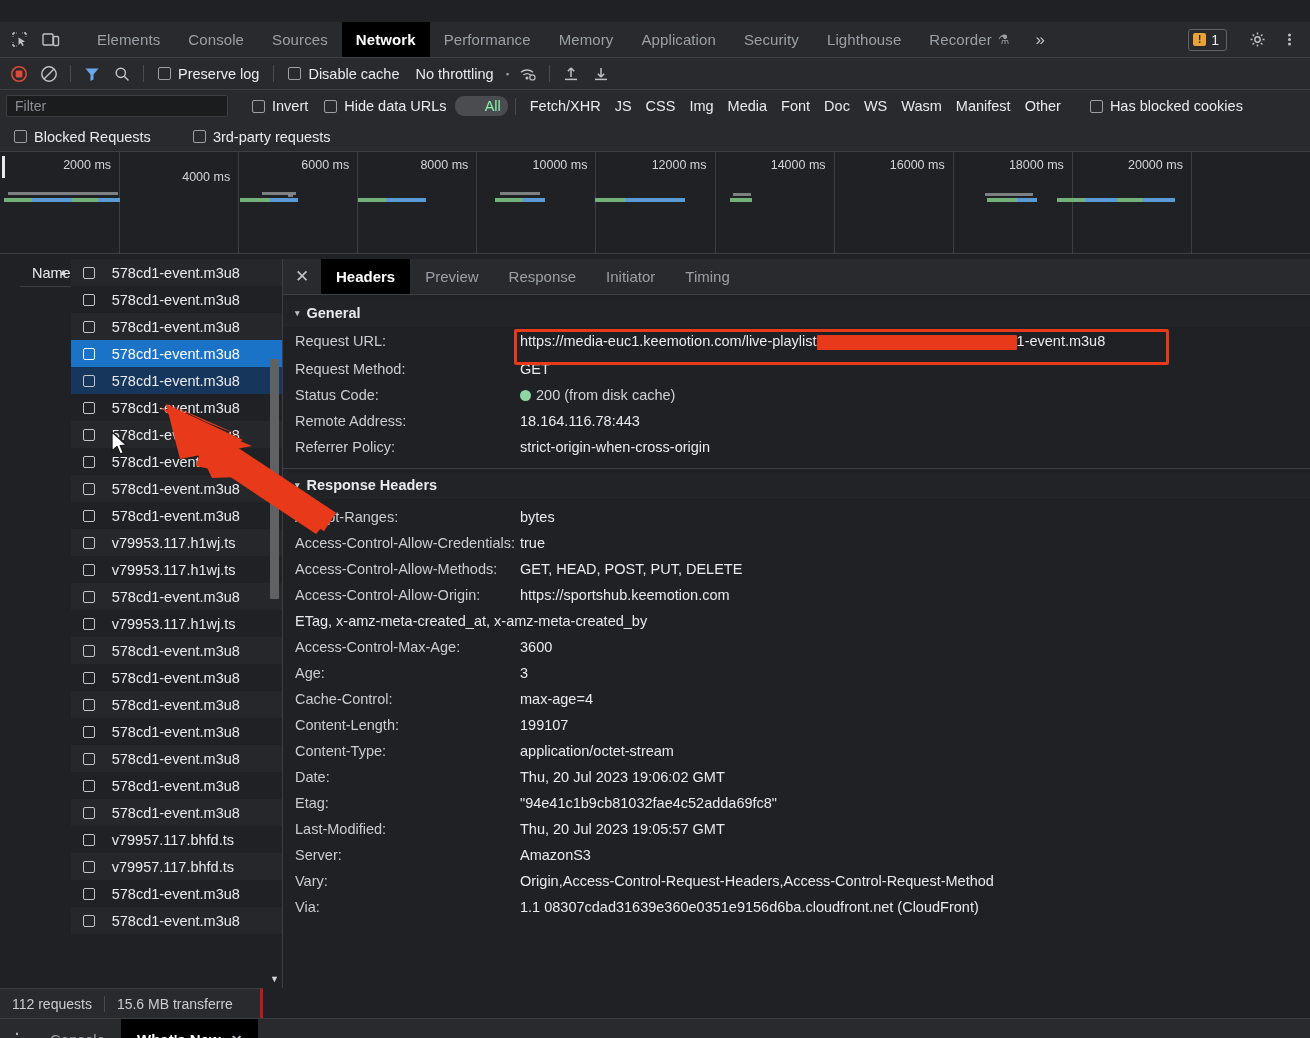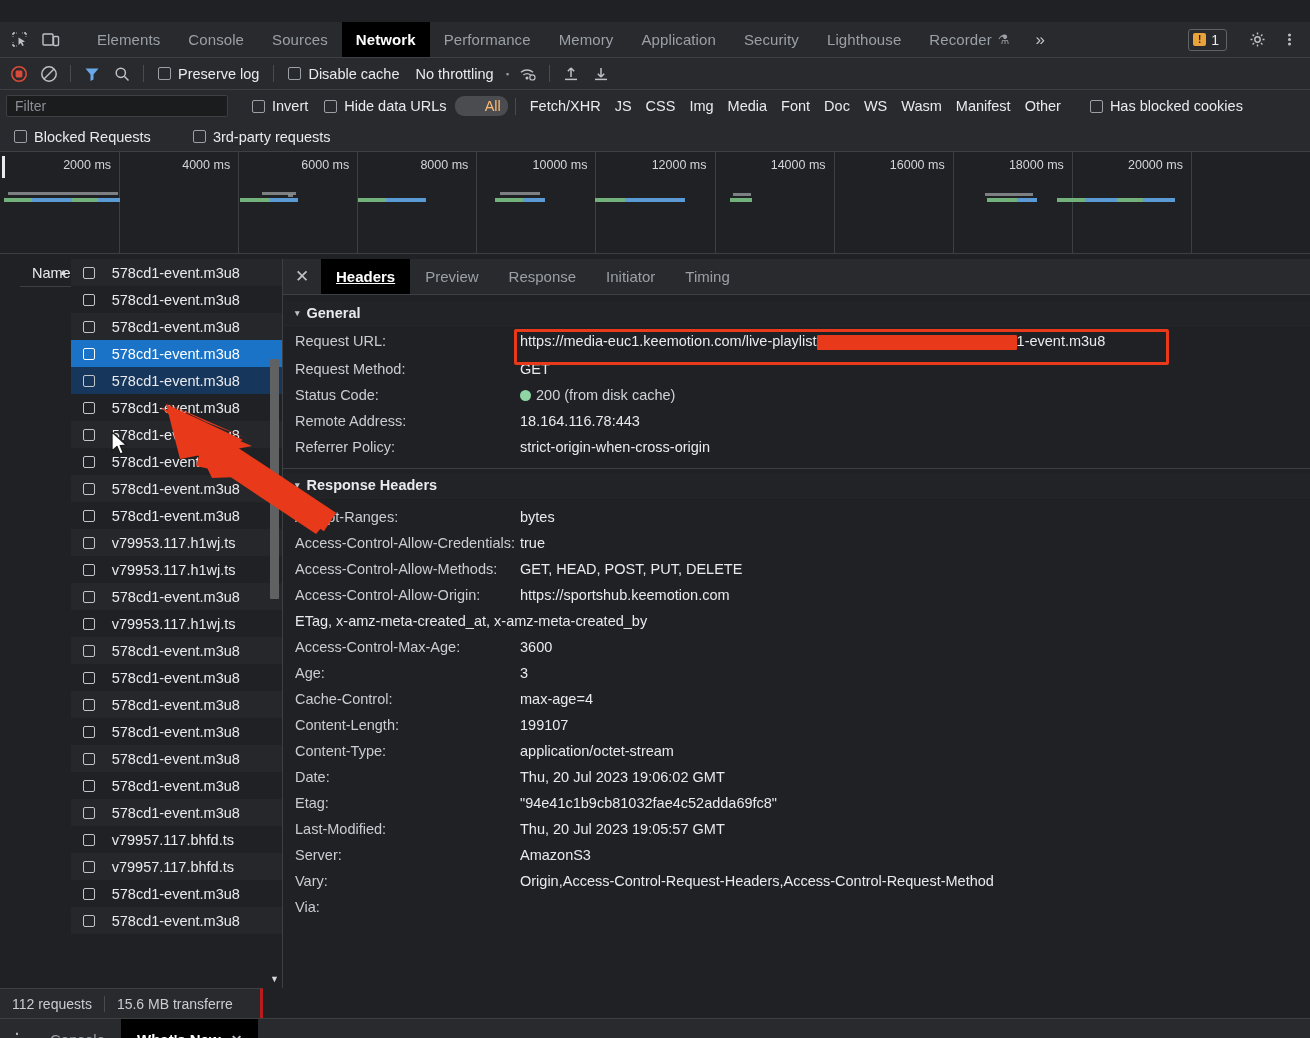--- a/index.html
+++ b/index.html
@@ -62,21 +62,21 @@
     background:#292a2d; padding: 0 6px; gap: 0px;
   }
   .filter-input {
     width: 222px; height: 22px; background: #1b1c1e; border: 1px solid #3c4043;
     border-radius: 2px; color:#9aa0a6; font-size:14px; padding: 0 8px;
     font-family: "Liberation Sans", sans-serif; outline:none;
   }
   .filter-input::placeholder { color:#8a8f94; }
   .ftype { font-size:14.5px; color:#e8eaed; padding: 2px 7px; cursor:pointer; border-radius:9px;
            white-space:nowrap; }
-  .ftype.sel { background:#4a4c50; color:#fdba74;padding-left:30px; }
+  .ftype.sel { background:#4a4c50; color:#86efac;padding-left:30px; }
   .fsep { width:1px; height:17px; background:#4a4b4e; margin:0 7px; }
 
   
   .toolbar3 {
     height: 30px; display:flex; align-items:center;
     background:#292a2d; padding:0 10px; gap:26px; border-bottom:1px solid #3c4043;
   }
 
   
   .overview { position:relative; height: 102px; background:#202124; border-bottom:1px solid #3c4043; }
@@ -111,21 +111,21 @@
   .rl-arrow { position:absolute; right:2px; width:11px; text-align:center; color:#c5c8cb; font-size:9px; }
 
   
   .details { flex:1; background:#202124; display:flex; flex-direction:column; position:relative;
              overflow:hidden; }
   .dtabs { height:36px; display:flex; align-items:stretch; background:#292a2d;
            border-bottom:1px solid #3c4043; }
   .dclose { width:38px; display:flex; align-items:center; justify-content:center;
             color:#bdc1c6; font-size:17px; cursor:pointer; }
   .dtab { display:flex; align-items:center; padding:0 15px; font-size:15px; color:#9aa0a6; cursor:pointer; }
-  .dtab.active { background:#000000; color:#ffffff; font-weight:bold;text-decoration:underline; }
+  .dtab.active { background:#000000; color:#ffffff; font-weight:bold; }
   .dbody { flex:1; overflow:hidden; padding-top: 6px; }
   .sect-head { display:flex; align-items:center; gap:7px; padding:4px 0 4px 12px;
                font-size:14.5px; color:#e8eaed; font-weight:bold; border-bottom:1px solid #32343733;
                background:#222326; }
   .caret { font-size:9px; color:#bdc1c6; }
   .kv { display:flex; font-size:14.5px; line-height:26px; padding-left:12px; }
   .k { width:225px; color:#c9cdd1; flex:0 0 225px; }
   .v { color:#e8eaed; word-break:break-word; }
   .v.dim { color:#cfd3d7; }
   .sect-divider { height:1px; background:#3c4043; margin: 8px 0 0 0; }
@@ -344,21 +344,21 @@
     </div>
   </div>
 
   <div class="overview">
     <div class="ov-left-bar"></div>
 
     <div id="ov-ticks">
         <div class="ov-divider" style="left: 119.091px;"></div>
         <div class="ov-label" style="left: 115.091px;">2000 ms</div>
         <div class="ov-divider" style="left: 238.182px;"></div>
-        <div class="ov-label" style="left: 234.182px;">4000 ms</div>
+        <div class="ov-label" style="left: 234.182px; margin-top: 12px;">4000 ms</div>
         <div class="ov-divider" style="left: 357.273px;"></div>
         <div class="ov-label" style="left: 353.273px;">6000 ms</div>
         <div class="ov-divider" style="left: 476.364px;"></div>
         <div class="ov-label" style="left: 472.364px;">8000 ms</div>
         <div class="ov-divider" style="left: 595.455px;"></div>
         <div class="ov-label" style="left: 591.455px;">10000 ms</div>
         <div class="ov-divider" style="left: 714.545px;"></div>
         <div class="ov-label" style="left: 710.545px;">12000 ms</div>
         <div class="ov-divider" style="left: 833.636px;"></div>
         <div class="ov-label" style="left: 829.636px;">14000 ms</div>
@@ -640,20 +640,21 @@
             <div class="kv">
               <div class="k">Server:</div>
               <div class="v">AmazonS3</div>
             </div>
             <div class="kv">
               <div class="k">Vary:</div>
               <div class="v">Origin,Access-Control-Request-Headers,Access-Control-Request-Method</div>
             </div>
             <div class="kv">
               <div class="k">Via:</div>
+              <div class="v">1.1 08307cdad31639e360e0351e9156d6ba.cloudfront.net (CloudFront)</div>
             </div>
           </div>
 
       </div>
 
       <div class="urlbox" style="left:231px; top:70px; width:655px; height:36px;"></div>
     </div>
   </div>
 
   <div class="statusbar">

